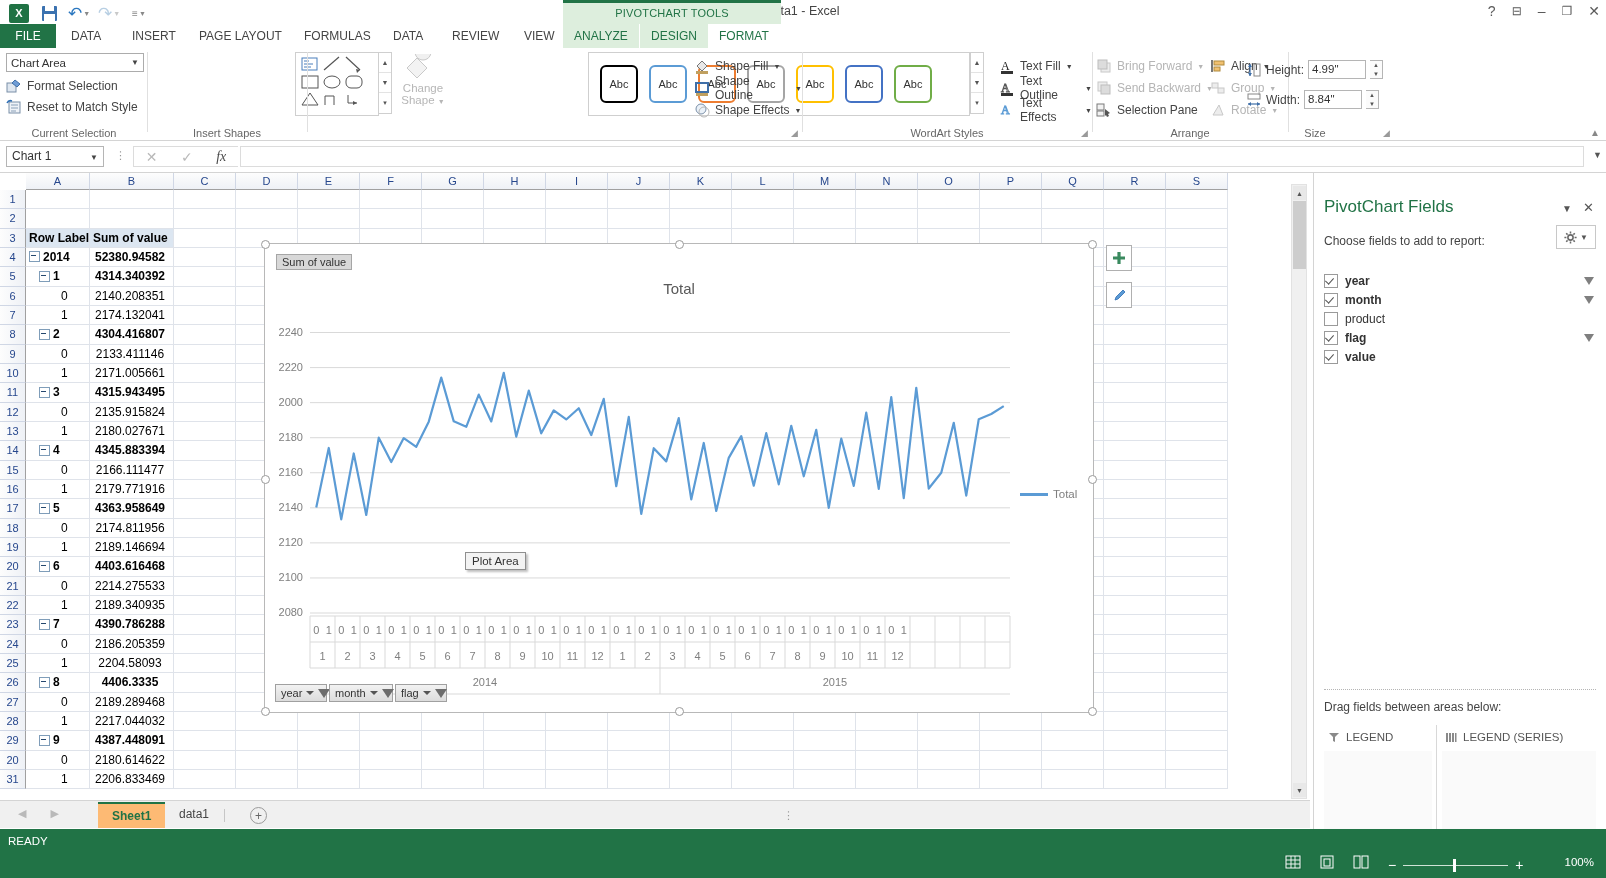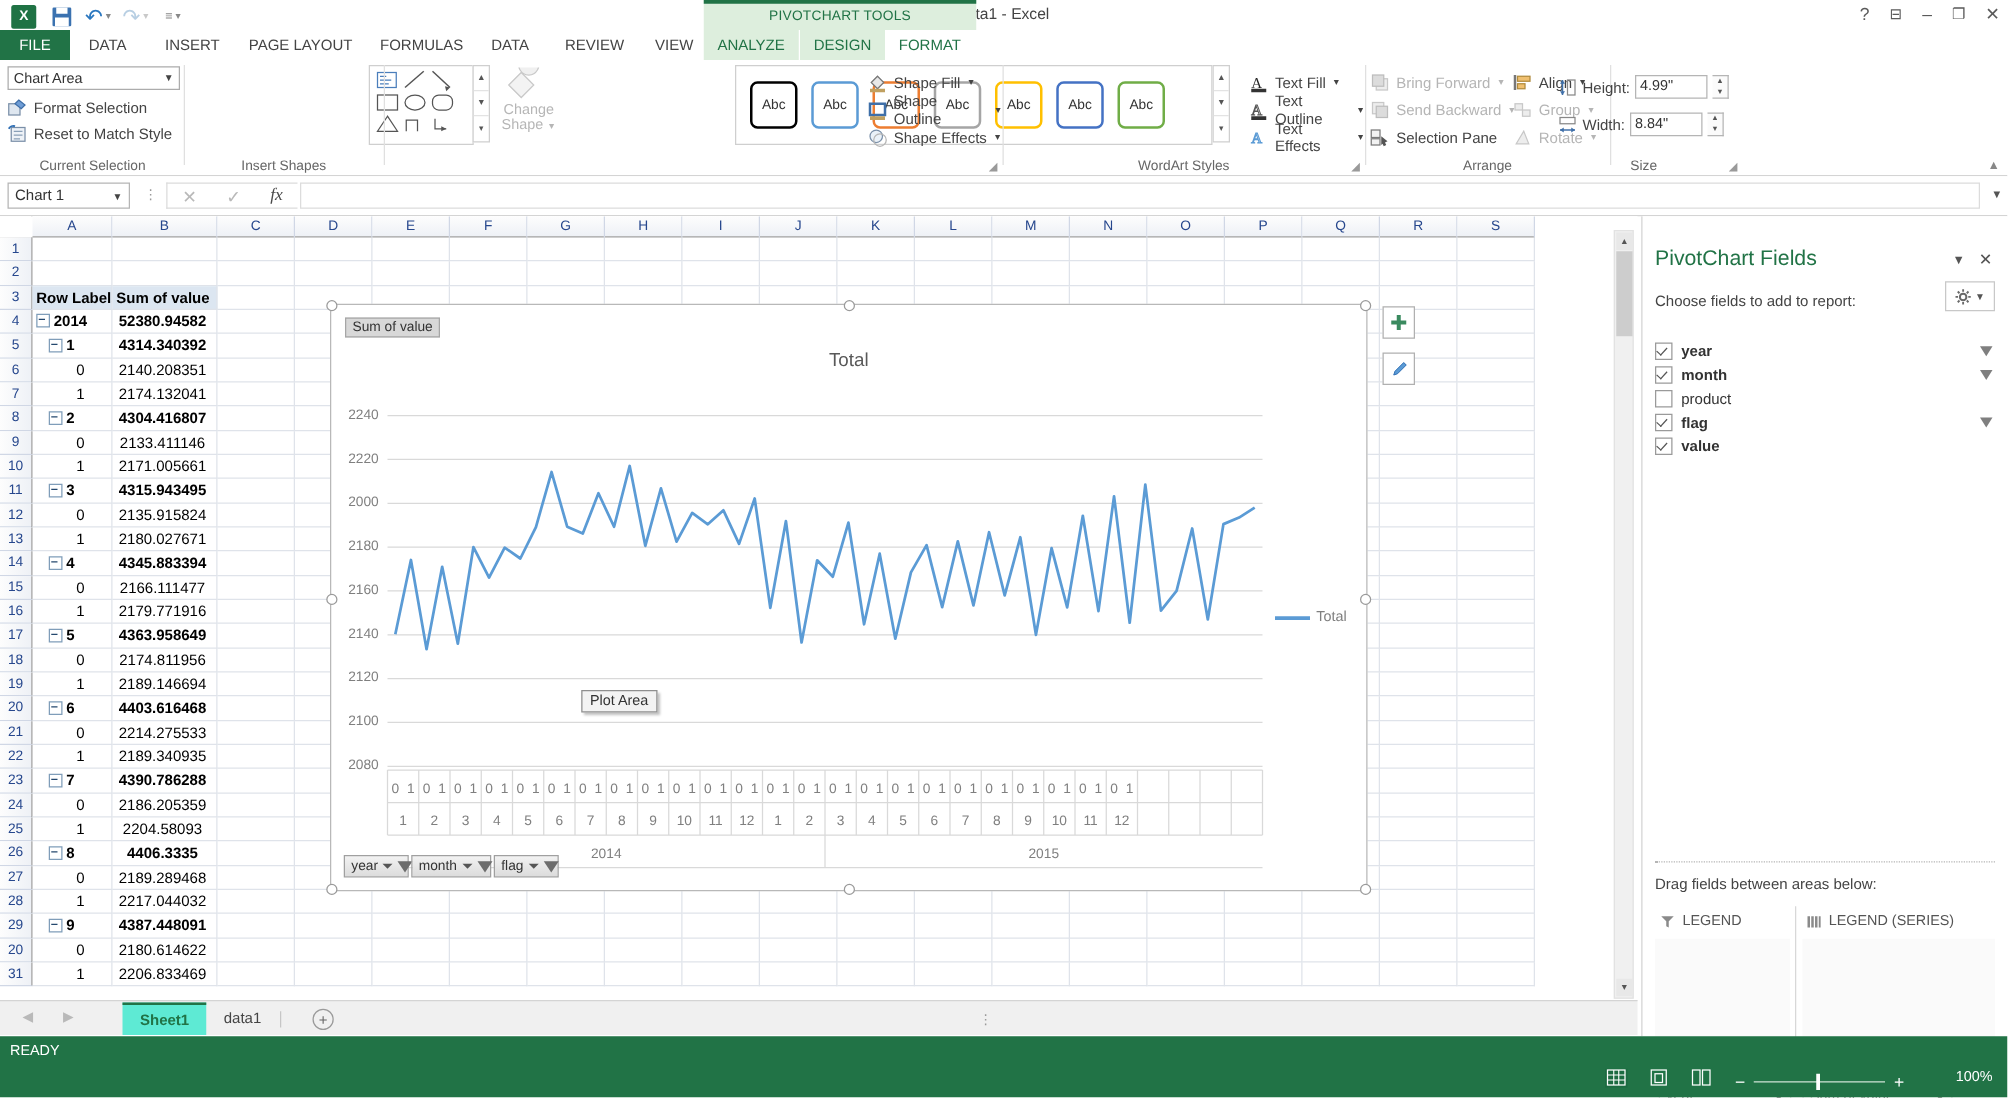--- a/index.html
+++ b/index.html
@@ -177,21 +177,21 @@
   .sbb{position:absolute;left:1px;width:13px;height:14px;display:flex;align-items:center;justify-content:center;font-size:7px;color:#555;background:#e8e8e8;}
   .hsb{position:absolute;left:800px;top:806px;width:494px;height:16px;background:#f0f0f0;border:1px solid #e2e2e2;box-sizing:border-box;}
   .hsb .thumb{position:absolute;left:16px;top:1px;width:448px;height:13px;background:#cdcdcd;}
 
   
   .tabsbar{position:absolute;left:0;top:800px;width:1310px;height:28px;background:#f0f0f0;
            border-top:1px solid #d4d4d4;box-sizing:border-box;}
   .navarrows{position:absolute;left:18px;top:6px;display:flex;gap:24px;color:#b9b9b9;font-size:11px;}
   .sheettab{position:absolute;top:1px;height:26px;line-height:25px;font-size:12px;padding:0 14px;
             box-sizing:border-box;color:#444;}
-  .sheettab.act{background:#5eead4;color:#217346;font-weight:bold;border-top:2px solid #217346;}
+  .sheettab.act{background:#fdba74;color:#217346;font-weight:bold;border-top:2px solid #217346;}
   .tabdivider{position:absolute;top:8px;width:1px;height:13px;background:#c6c6c6;}
   .addsheet{position:absolute;left:250px;top:6px;width:15px;height:15px;border:1px solid #9a9a9a;
             border-radius:50%;font-size:12px;color:#666;display:flex;align-items:center;justify-content:center;line-height:1;}
   .tabdots{position:absolute;left:783px;top:8px;font-size:11px;color:#9a9a9a;}
 
   
   .status{position:absolute;left:0;top:829px;width:1606px;height:49px;background:#217346;color:#fff;}
   .stat-ready{position:absolute;left:8px;top:6px;font-size:11.5px;}
   .viewbtns{position:absolute;left:1284px;top:26px;display:flex;gap:16px;align-items:center;}
   .vbtn{width:18px;height:15px;position:relative;}

